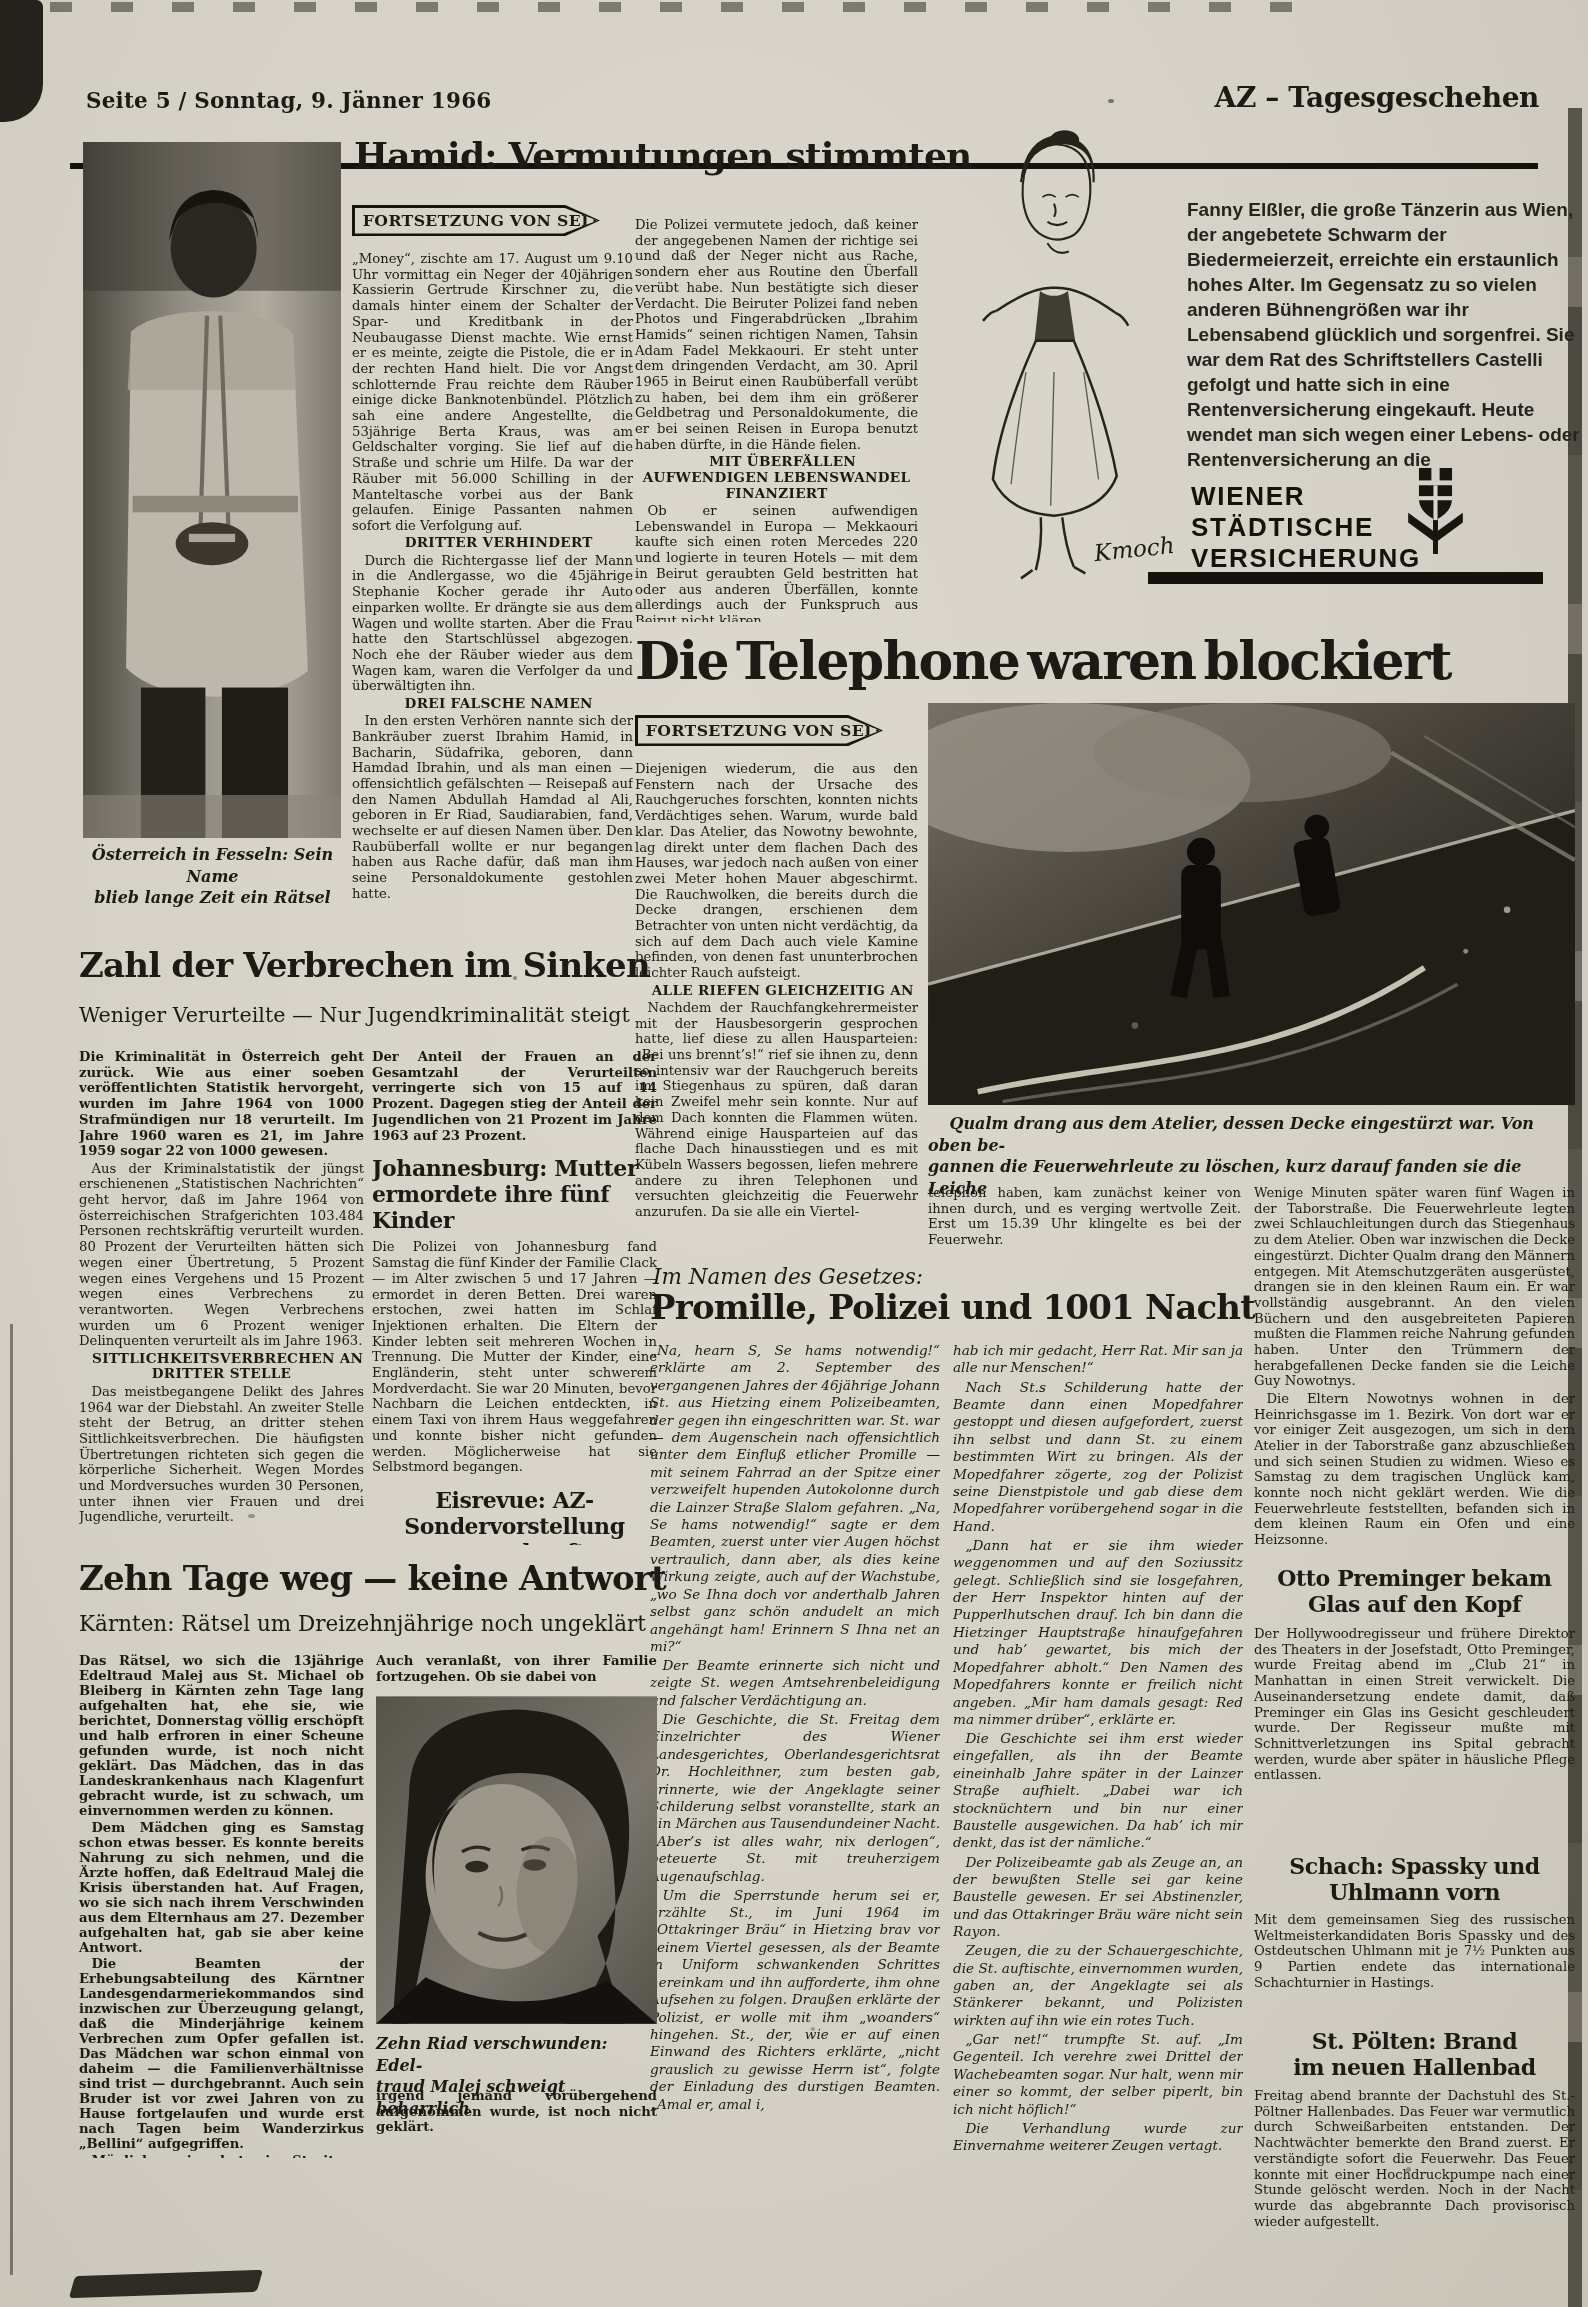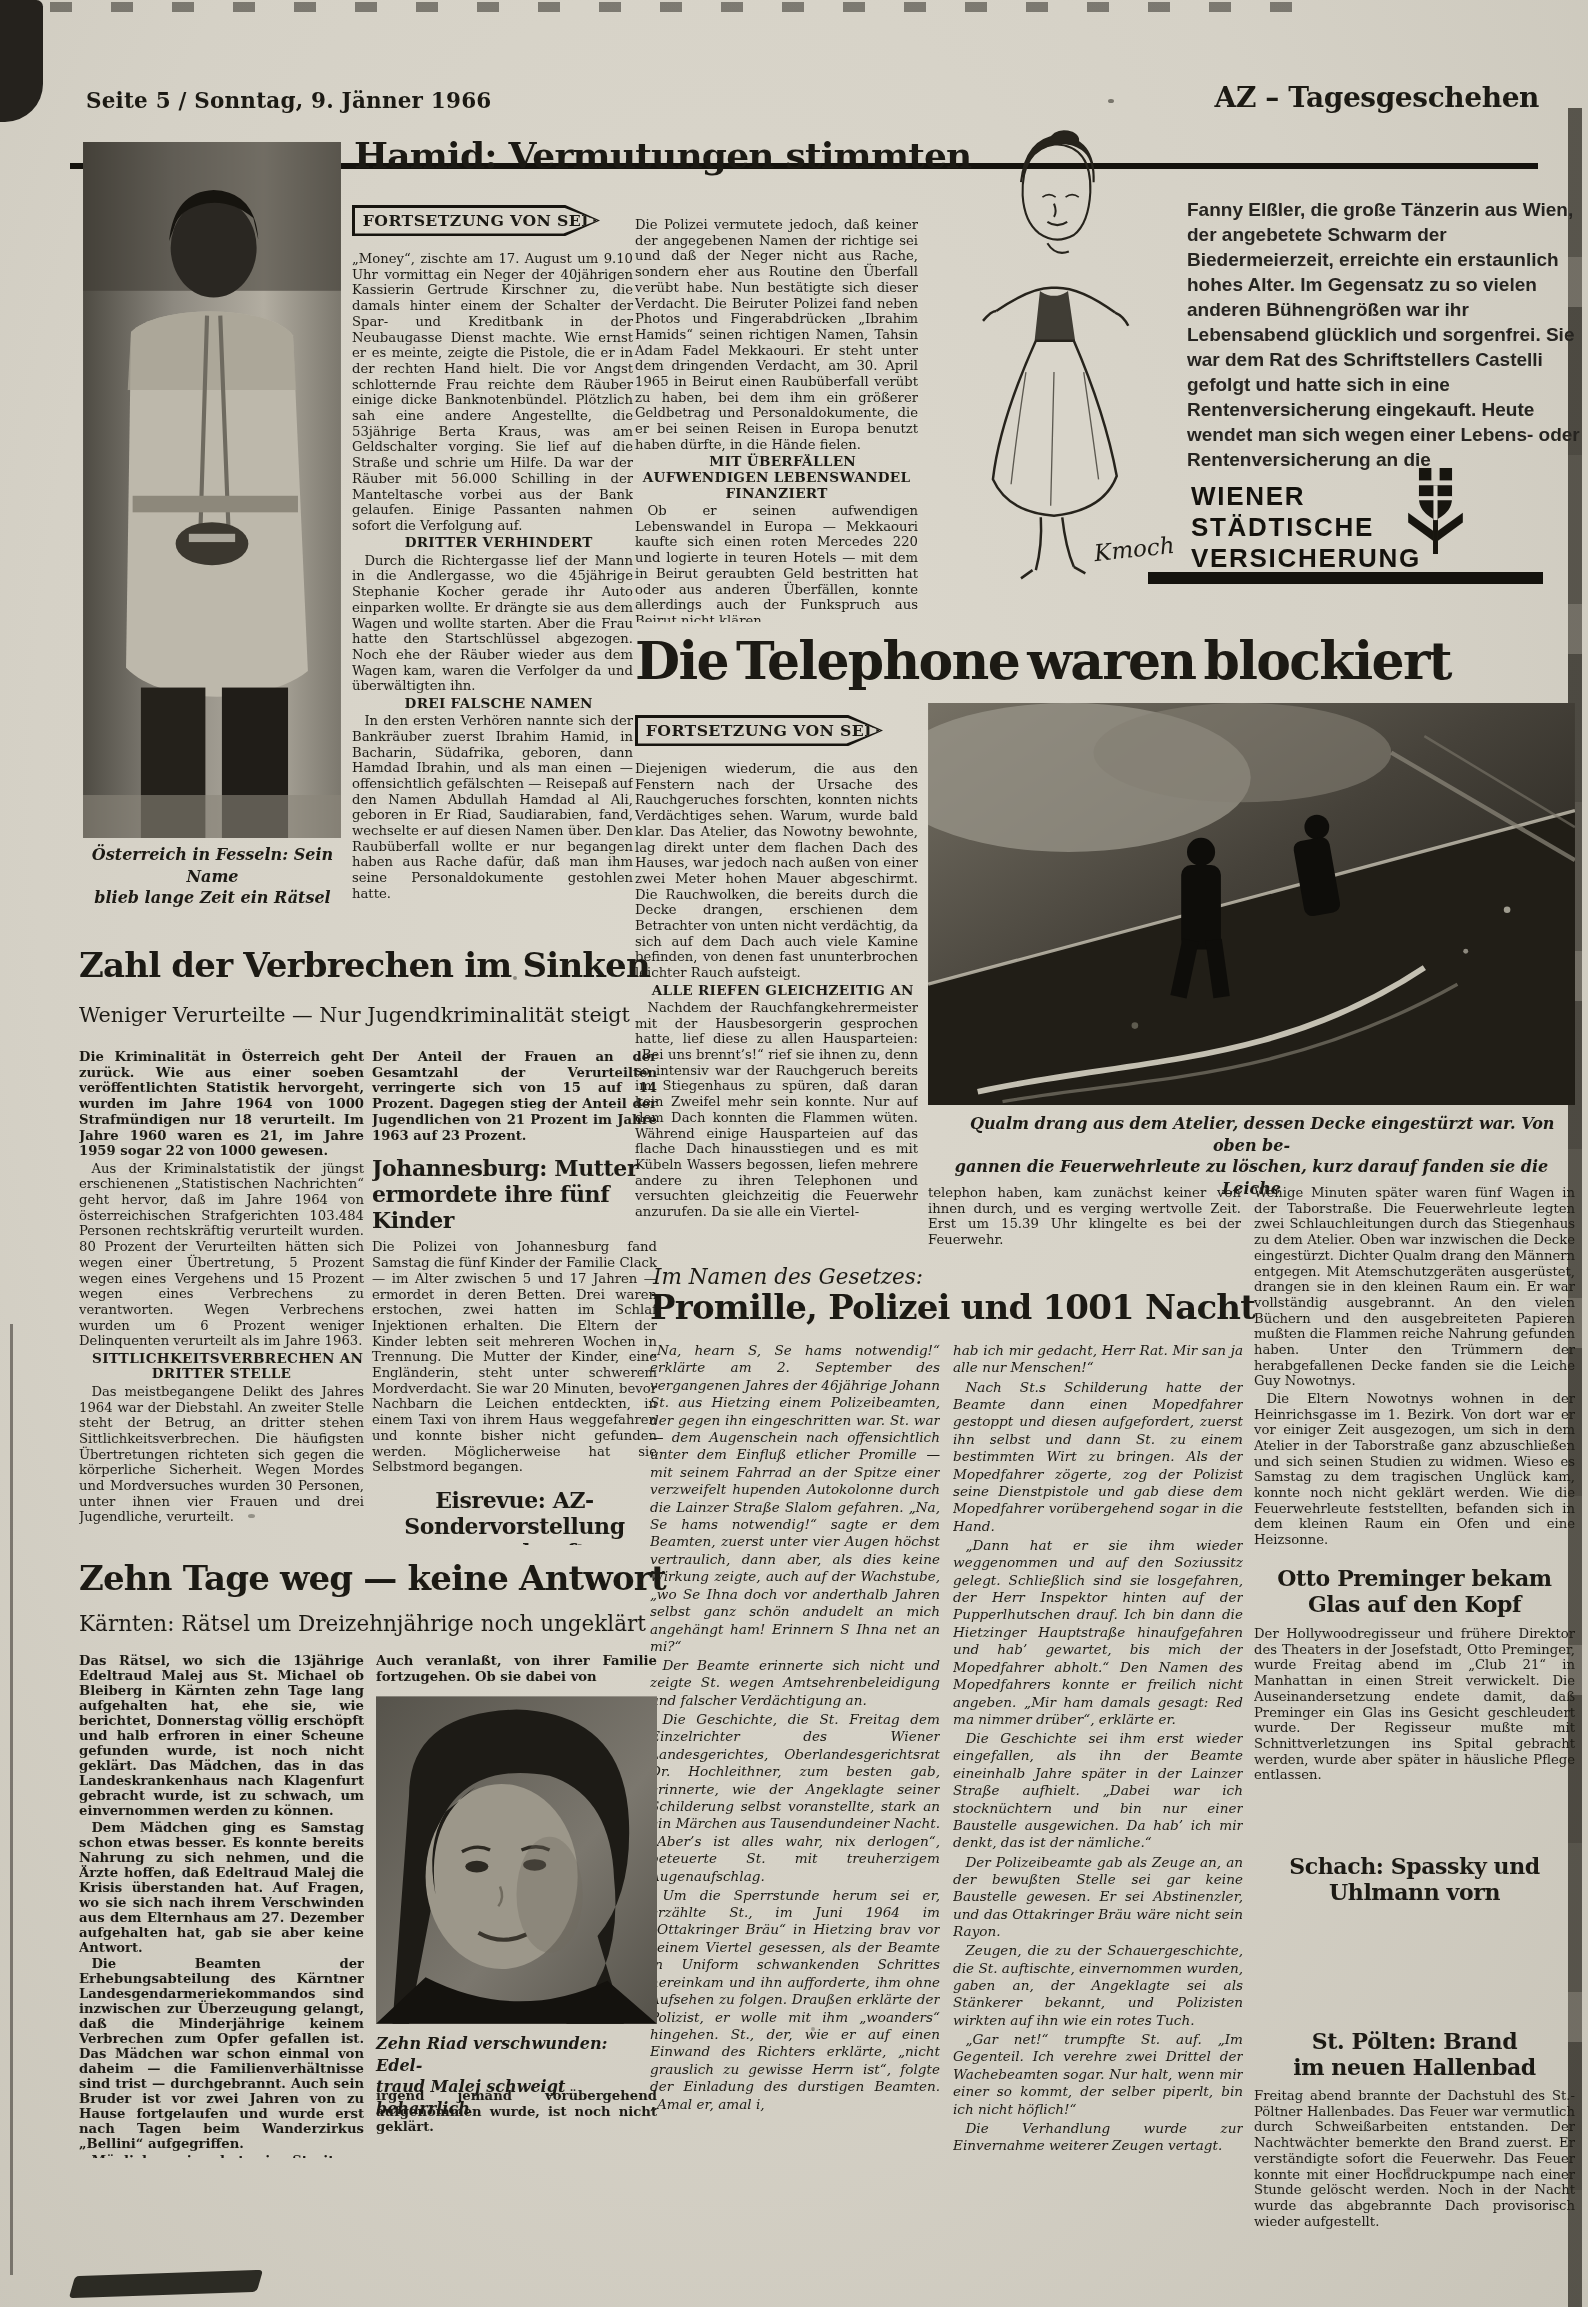--- a/index.html
+++ b/index.html
@@ -170,21 +170,21 @@
       <rect x="340" y="286" width="20" height="70" transform="rotate(-8 350 321)"></rect>
       <circle cx="470" cy="150" r="15"></circle>
         <rect x="448" y="164" width="44" height="92" rx="10" transform="rotate(-10 470 210)"></rect>
     </g>
     <path d="M60,470 C240,430 420,440 600,320" stroke="#d6d1c3" stroke-width="7" fill="none" opacity=".9"></path>
     <path d="M90,482 C260,452 430,458 640,340" stroke="#8b8678" stroke-width="4" fill="none" opacity=".6"></path>
     <circle cx="700" cy="250" r="4" fill="#d6d1c3" opacity=".7"></circle>
       <circle cx="650" cy="300" r="3" fill="#d6d1c3" opacity=".6"></circle>
     <circle cx="250" cy="390" r="4" fill="#6e6a5e" opacity=".8"></circle>
   </svg>
-  <div class="abs cap" style="left:928px;top:1113px;width:647px;text-align:center;">
+  <div class="abs cap" style="left:928px;top:1113px;width:647px;text-align:left;">
     <div style="text-indent:21.5px;">Qualm drang aus dem Atelier, dessen Decke eingestürzt war. Von oben be-</div>
     <div>gannen die Feuerwehrleute zu löschen, kurz darauf fanden sie die Leiche</div>
   </div>
   <div class="abs col" style="left:928px;top:1185px;width:313px;height:74px;">
     <p class="np">telephon haben, kam zunächst keiner von ihnen durch, und es verging wertvolle Zeit. Erst um 15.39 Uhr klingelte es bei der Feuerwehr.</p>
   </div>
   <div class="abs col" style="left:1254px;top:1185px;width:321px;height:371px;">
     <p class="np">Wenige Minuten später waren fünf Wagen in der Taborstraße. Die Feuerwehrleute legten zwei Schlauchleitungen durch das Stiegenhaus zu dem Atelier. Oben war inzwischen die Decke eingestürzt. Dichter Qualm drang den Männern entgegen. Mit Atemschutzgeräten ausgerüstet, drangen sie in den kleinen Raum ein. Er war vollständig ausgebrannt. An den vielen Büchern und den ausgebreiteten Papieren mußten die Flammen reiche Nahrung gefunden haben. Unter den Trümmern der herabgefallenen Decke fanden sie die Leiche Guy Nowotnys.</p>
     <p>Die Eltern Nowotnys wohnen in der Heinrichsgasse im 1. Bezirk. Von dort war er vor einiger Zeit ausgezogen, um sich in dem Atelier in der Taborstraße ganz abzuschließen und sich seinen Studien zu widmen. Wieso es Samstag zu dem tragischen Unglück kam, konnte noch nicht geklärt werden. Wie die Feuerwehrleute feststellten, befanden sich in dem kleinen Raum ein Ofen und eine Heizsonne.</p>
   </div>
@@ -227,20 +227,23 @@
   <div class="abs brief-h" style="left:1254px;top:1565px;width:321px;">
     <div>Otto Preminger bekam</div>
     <div>Glas auf den Kopf</div>
   </div>
   <div class="abs col" style="left:1254px;top:1626px;width:321px;height:213px;">
     <p class="np">Der Hollywoodregisseur und frühere Direktor des Theaters in der Josefstadt, Otto Preminger, wurde Freitag abend im „Club 21“ in Manhattan in einen Streit verwickelt. Die Auseinandersetzung endete damit, daß Preminger ein Glas ins Gesicht geschleudert wurde. Der Regisseur mußte mit Schnittverletzungen ins Spital gebracht werden, wurde aber später in häusliche Pflege entlassen.</p>
   </div>
   <div class="abs brief-h" style="left:1254px;top:1853px;width:321px;">
     <div>Schach: Spassky und</div>
     <div>Uhlmann vorn</div>
+  </div>
+  <div class="abs col" style="left:1254px;top:1912px;width:321px;height:104px;">
+    <p class="np">Mit dem gemeinsamen Sieg des russischen Weltmeisterkandidaten Boris Spassky und des Ostdeutschen Uhlmann mit je 7½ Punkten aus 9 Partien endete das internationale Schachturnier in Hastings.</p>
   </div>
   <div class="abs brief-h" style="left:1254px;top:2028px;width:321px;">
     <div>St. Pölten: Brand</div>
     <div>im neuen Hallenbad</div>
   </div>
   <div class="abs col" style="left:1254px;top:2088px;width:321px;height:165px;">
     <p class="np">Freitag abend brannte der Dachstuhl des St.-Pöltner Hallenbades. Das Feuer war vermutlich durch Schweißarbeiten entstanden. Der Nachtwächter bemerkte den Brand zuerst. Er verständigte sofort die Feuerwehr. Das Feuer konnte mit einer Hochdruckpumpe nach einer Stunde gelöscht werden. Noch in der Nacht wurde das abgebrannte Dach provisorisch wieder aufgestellt.</p>
   </div>
 
   <div class="abs hl" style="left:79px;top:1558px;font-size:34px;">Zehn Tage weg — keine Antwort</div>

